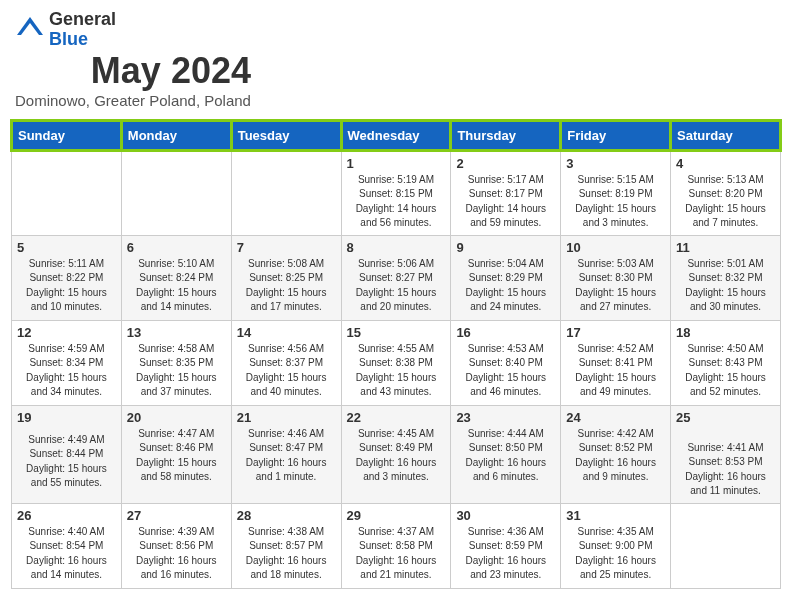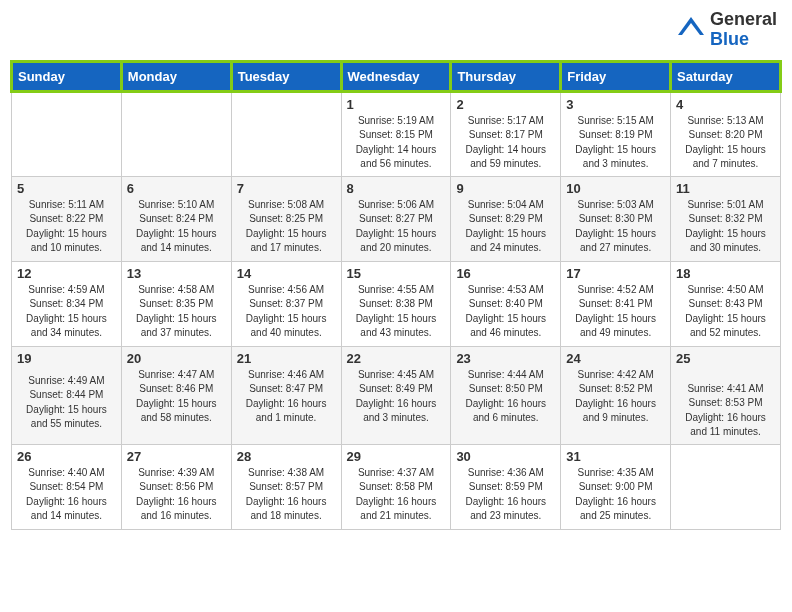--- a/index.html
+++ b/index.html
@@ -5,24 +5,25 @@
     * { margin: 0; padding: 0; box-sizing: border-box; }
     body {
       font-family: Arial, sans-serif;
       background: #fff;
       width: 792px;
       min-height: 612px;
       padding: 10px;
     }
     .header {
       display: flex;
-      justify-content: flex-end;
+      justify-content: center;
       align-items: flex-start;
       margin-bottom: 10px;
       padding: 0 5px;
+      flex-direction: column;
     }
     .logo {
       display: flex;
       align-items: center;
       gap: 4px;
     }
     .logo-text {
       font-size: 18px;
       font-weight: bold;
       line-height: 1.1;
@@ -95,20 +96,22 @@
     <svg class="logo-icon" viewBox="0 0 30 30">
       <polygon points="15,2 28,20 2,20" fill="#1565c0"></polygon>
       <polygon points="15,8 24,20 6,20" fill="#fff"></polygon>
     </svg>
     <div class="logo-text">
       <div class="general">General</div>
       <div class="blue">Blue</div>
     </div>
   </div>
   <div class="title-block">
+    <div class="month-title">May 2024</div>
+    <div class="location">Dominowo, Greater Poland, Poland</div>
   </div>
 </div>
 
 <table class="calendar">
   <thead>
     <tr id="header-row">
         <th>Sunday</th>
         <th>Monday</th>
         <th>Tuesday</th>
         <th>Wednesday</th>

